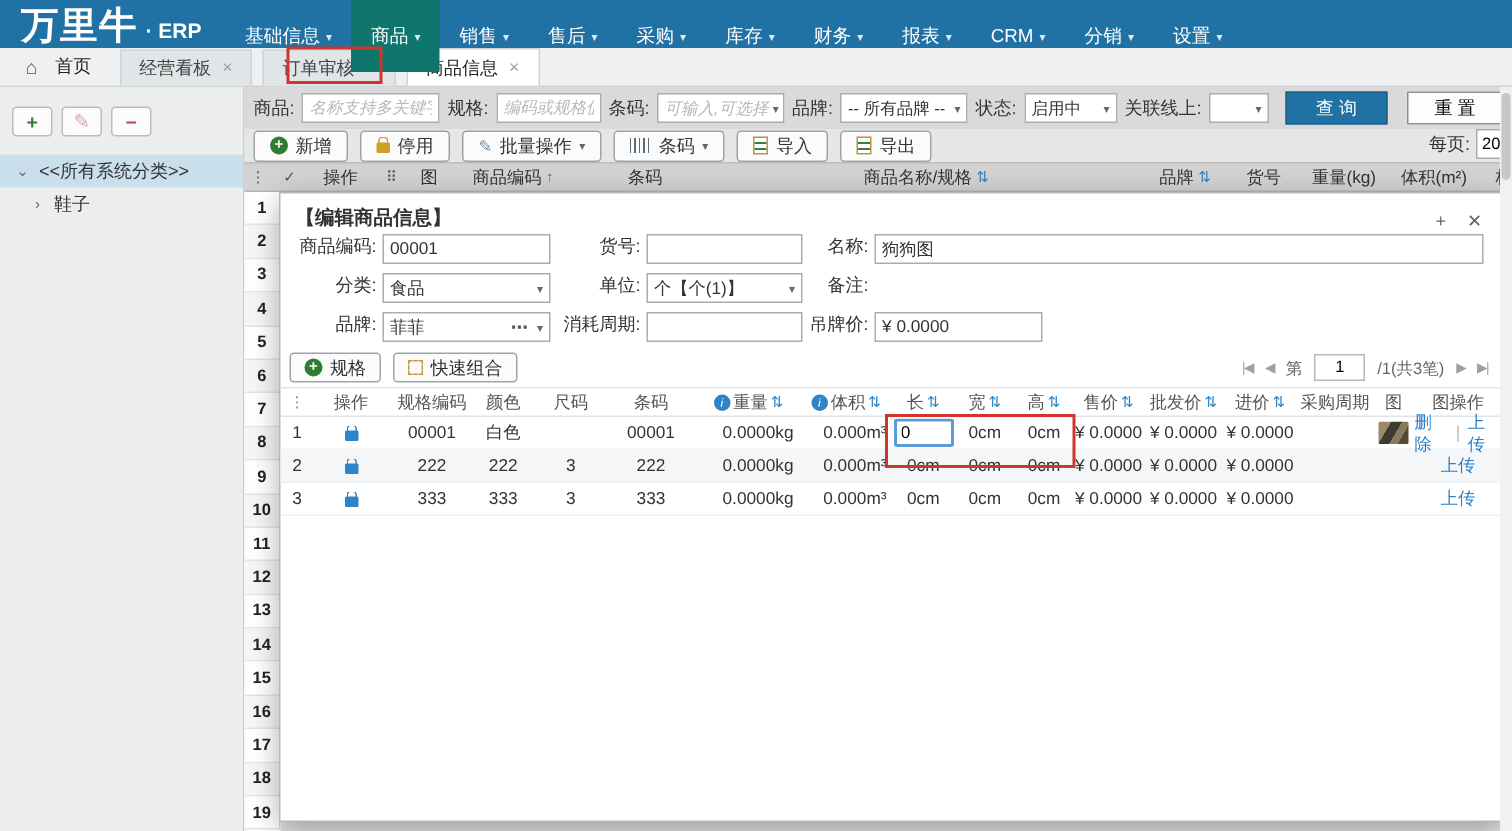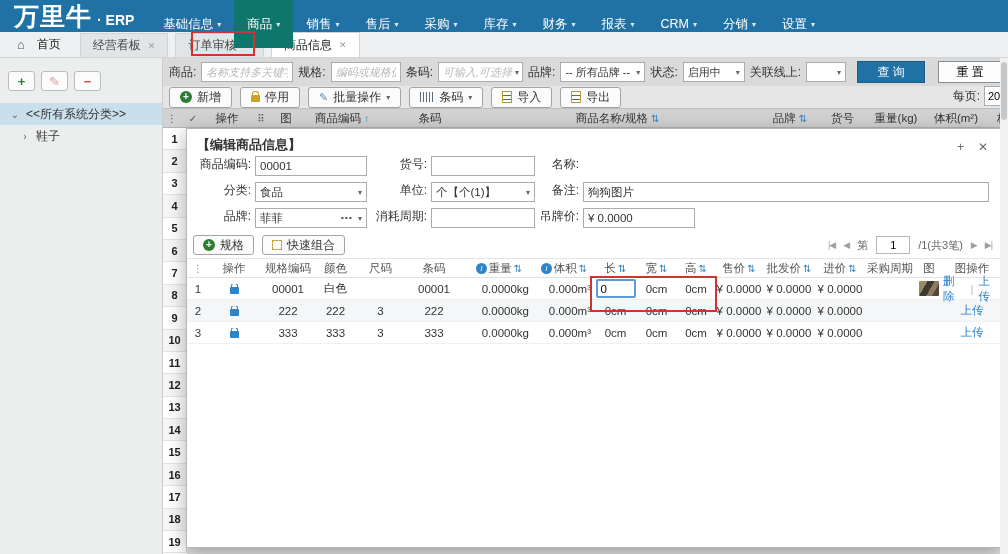--- a/index.html
+++ b/index.html
@@ -360,35 +360,35 @@
       <span class="dlg-ic">✕</span>
     </span>
   </div>
 
   <div class="frow">
     <span class="flabel l1">商品编码:</span>
     <input class="fin in1" value="00001" style="">
     <span class="flabel l2">货号:</span>
     <input class="fin in2" value="" style="">
     <span class="flabel l3">名称:</span>
+    <input class="fin in3" value="狗狗图" style="">
   </div>
 
   <div class="frow">
     <span class="flabel l1">分类:</span>
     <div class="fsel in1">
       <span>食品</span>
       <span class="caret">▾</span>
     </div>
     <span class="flabel l2">单位:</span>
     <div class="fsel in2">
       <span>个【个(1)】</span>
       <span class="caret">▾</span>
     </div>
     <span class="flabel l3">备注:</span>
-    <input class="fin in3" value="狗狗图片" style="">
   </div>
 
   <div class="frow">
     <span class="flabel l1">品牌:</span>
     <div class="fsel in1">
       <span>菲菲</span>
       <span class="dots">⋯</span>
       <span class="caret">▾</span>
     </div>
     <span class="flabel l2">消耗周期:</span>

